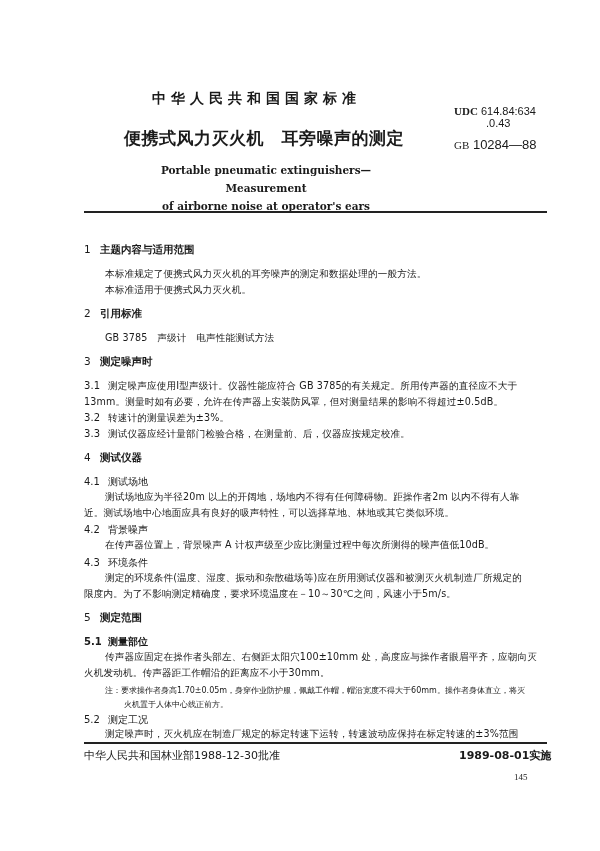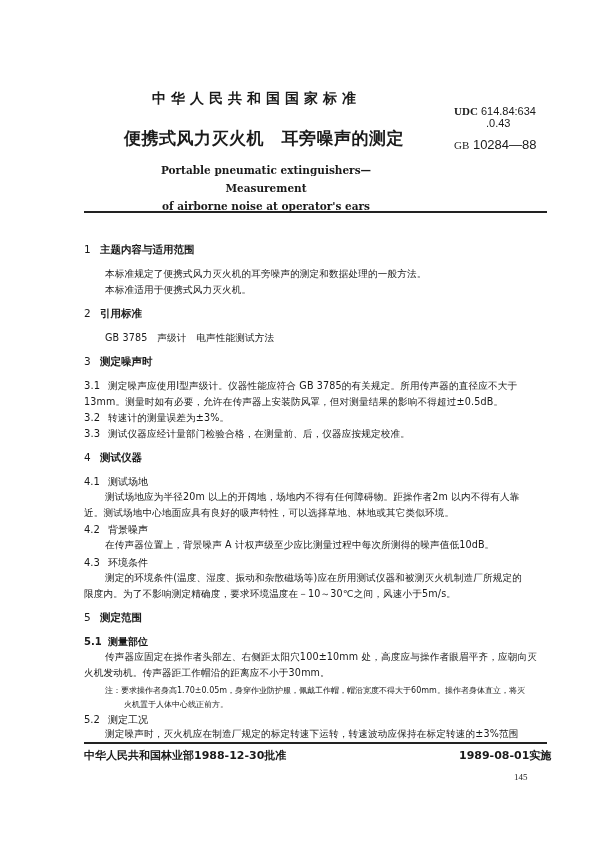--- a/index.html
+++ b/index.html
@@ -22,21 +22,21 @@
     .rule-top { left: 84px; top: 211px; width: 463px; height: 2px; }
     .rule-bottom { left: 84px; top: 742px; width: 463px; height: 2px; }
 
     .h1 { font-size: 10.5px; font-weight: bold; }
     .h1 .num { display: inline-block; width: 16px; font-weight: normal; }
     .h2 { font-size: 10px; }
     .h2 .num { display: inline-block; width: 24px; }
     .p { font-size: 9.6px; letter-spacing: 0.15px; }
     .note { font-size: 8px; }
 
-    .footer-left { left: 84px; top: 748px; font-size: 11px; font-weight: bold; }
+    .footer-left { left: 84px; top: 748px; font-size: 11px; font-weight: normal; }
     .footer-right { left: 459px; top: 748px; font-size: 11px; font-weight: bold; }
     .page-no { left: 514px; top: 772px; font-size: 9px; font-family: "Liberation Serif", serif; }
   </style>
 </head>
 <body>
 
 <div class="abs national">中华人民共和国国家标准</div>
 <div class="abs title-cn">便携式风力灭火机　耳旁噪声的测定</div>
 <div class="abs title-en serif">
   <div>Portable pneumatic extinguishers—Measurement</div>

